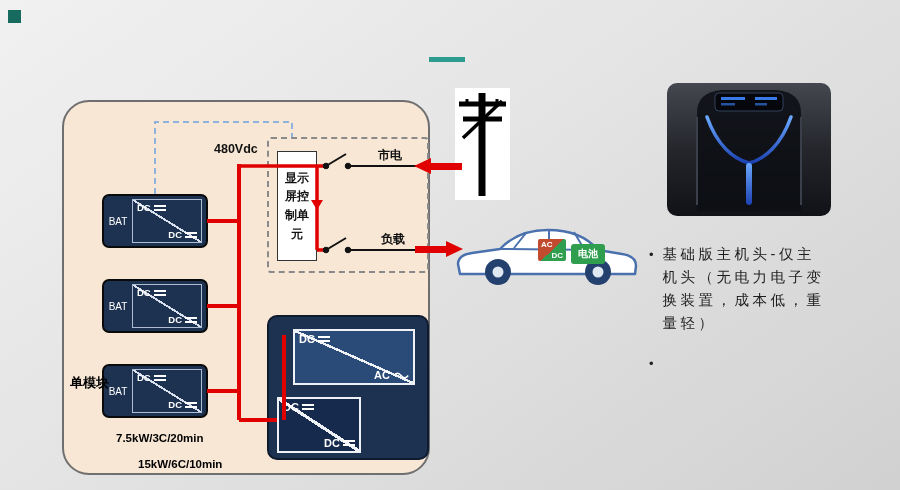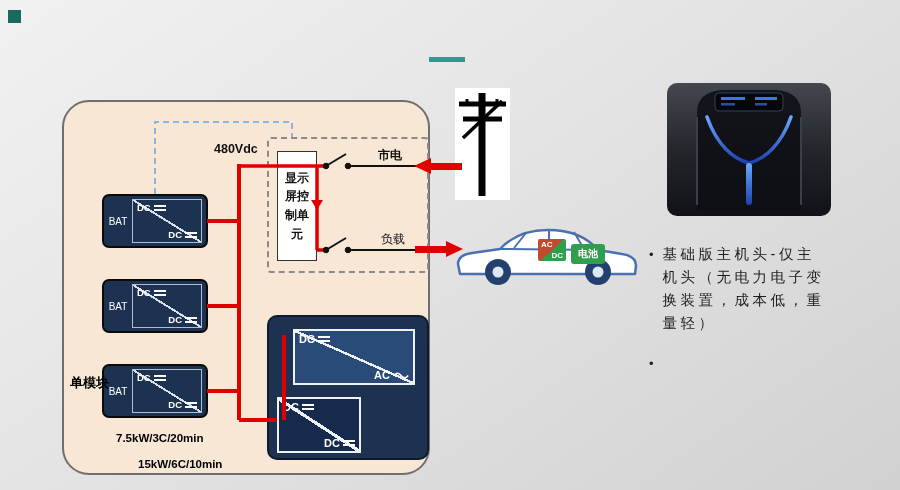--- a/index.html
+++ b/index.html
@@ -29,21 +29,21 @@
   .dcsym{display:inline-block;width:12px;height:8px;margin-left:3px;position:relative}
   .dcsym::before{content:"";position:absolute;left:0;right:0;top:1px;border-top:2px solid currentColor}
   .dcsym::after{content:"";position:absolute;left:0;right:0;top:5px;border-top:2px dashed currentColor}
   .sine{width:16px;height:9px;margin-left:3px}
   .v480{position:absolute;left:150px;top:40px;font-size:12.5px;font-weight:bold;color:#111}
   .ctrl{position:absolute;left:203px;top:35px;width:162px;height:136px;border:2px dashed #8a8a8a;border-radius:4px}
   .du{position:absolute;left:8px;top:12px;width:40px;height:110px;background:#fff;border:1.5px solid #333;
       font-size:12px;font-weight:bold;color:#111;line-height:1.55;padding:4px 4px;text-align:center;
       display:flex;align-items:center;justify-content:center}
   .mains{position:absolute;left:109px;top:8px;font-size:12px;font-weight:bold;color:#111}
-  .load{position:absolute;left:112px;top:92px;font-size:12px;font-weight:normal;color:#111}
+  .load{position:absolute;left:112px;top:92px;font-size:12px;font-weight:bold;color:#111}
   .bigbox{position:absolute;left:203px;top:213px;width:162px;height:145px;background:#1d3150;
           border:2px solid #0e1a2e;border-radius:10px}
   .cbx{position:absolute;border:2px solid #eef2f7}
   .cbx .lbl{font-size:11px}
   .inv{left:24px;top:12px;width:122px;height:56px;
      background:linear-gradient(to top right,#2a4a78 calc(50% - 1.2px),
      #eef2f7 calc(50% - 1.2px) calc(50% + 1.2px),#2a4a78 calc(50% + 1.2px))}
   .dd2{left:8px;top:80px;width:84px;height:56px;
      background:linear-gradient(to top right,#152a4c calc(50% - 1.6px),
      #eef2f7 calc(50% - 1.6px) calc(50% + 1.6px),#152a4c calc(50% + 1.6px))}

